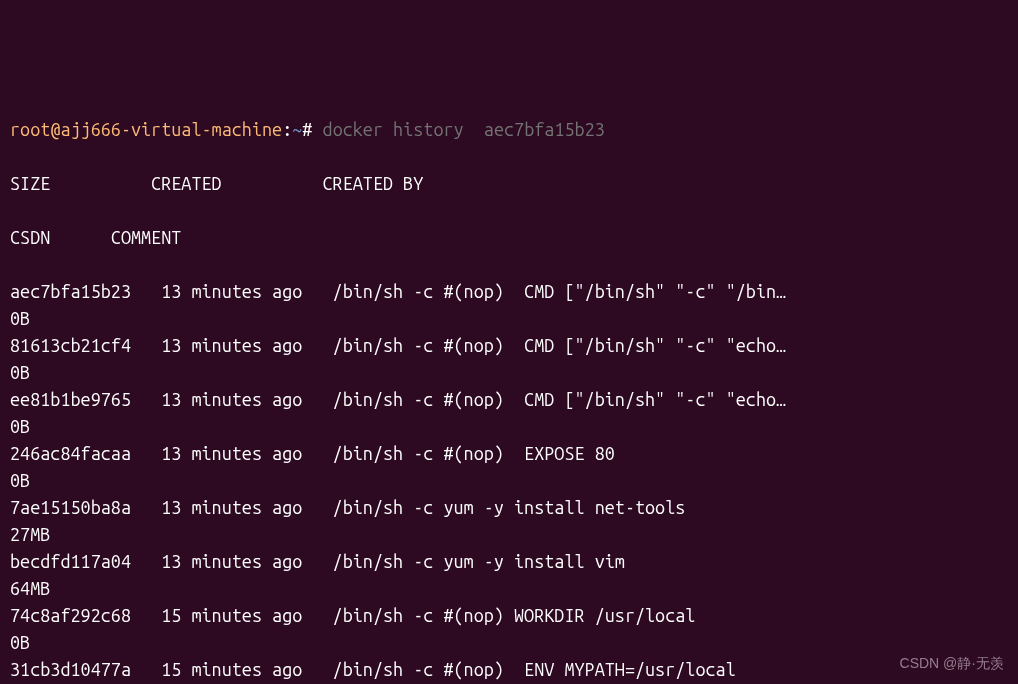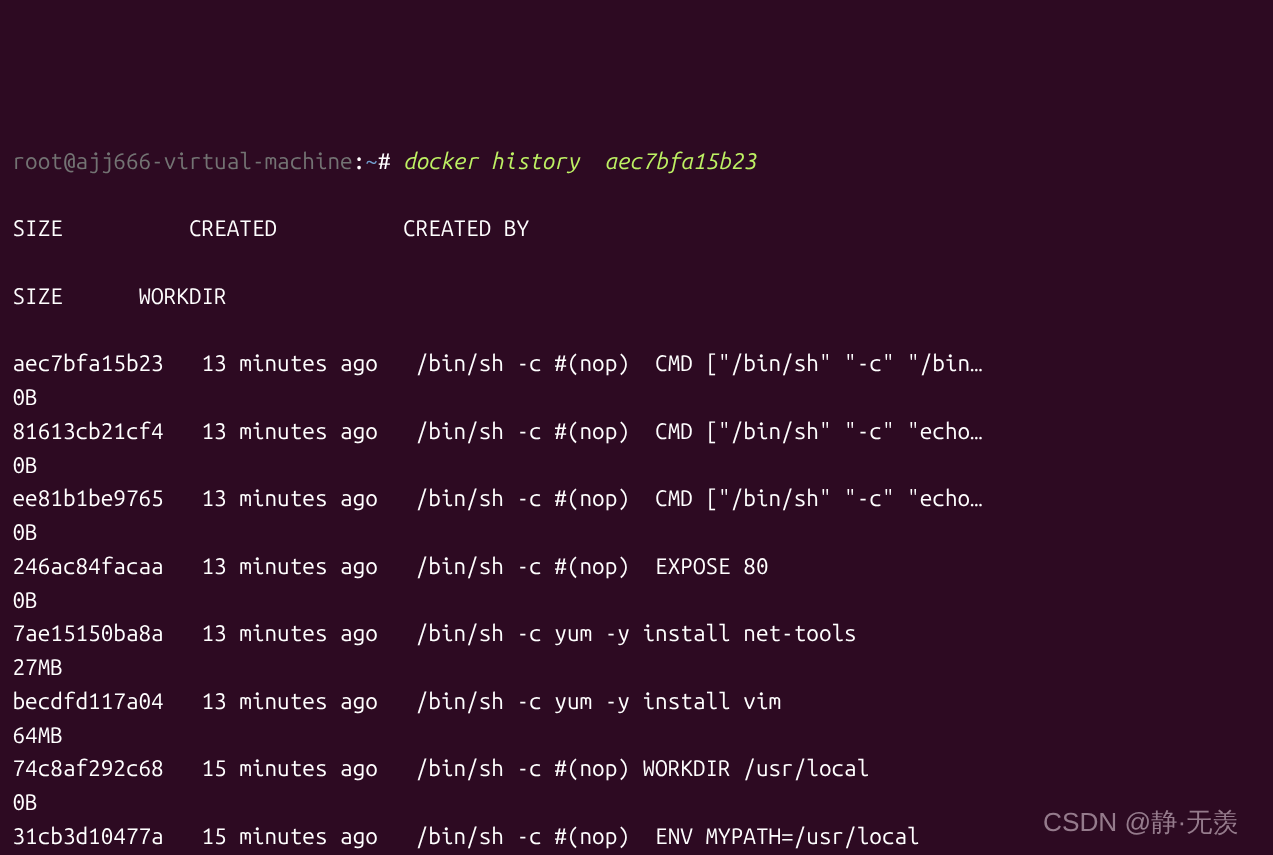--- a/index.html
+++ b/index.html
@@ -14,50 +14,49 @@
       font-size: 18px;
       line-height: 1.5;
       padding: 8px 10px;
       width: 1018px;
       height: 684px;
       overflow: hidden;
       white-space: pre;
       position: relative;
     }
     .prompt-user {
-      color: #737373;
+      color: #fdba74;
     }
     .prompt-path {
       color: #729fcf;
     }
     .prompt-sep {
       color: #ffffff;
     }
     .cmd {
-      color: #bef264;
-      font-style: italic;
+      color: #737373;
     }
     .line {
       display: block;
     }
     .watermark {
       position: absolute;
       bottom: 10px;
-      right: 27px;
+      right: 14px;
       color: #b8a1b0;
-      font-size: 21px;
+      font-size: 14px;
       opacity: 0.75;
       font-family: sans-serif;
     }
   </style>
 </head>
 <body>
 
 
 
 <span class="line"><span class="prompt-user">root@ajj666-virtual-machine</span><span class="prompt-sep">:</span><span class="prompt-path">~</span><span class="prompt-sep">#</span> <span class="cmd">docker history  aec7bfa15b23</span></span>
 <span class="line">SIZE          CREATED          CREATED BY</span>
-<span class="line">SIZE      WORKDIR</span>
+<span class="line">CSDN      COMMENT</span>
 <div id="rows"><span class="line">aec7bfa15b23   13 minutes ago   /bin/sh -c #(nop)  CMD ["/bin/sh" "-c" "/bin…</span><span class="line">0B</span><span class="line">81613cb21cf4   13 minutes ago   /bin/sh -c #(nop)  CMD ["/bin/sh" "-c" "echo…</span><span class="line">0B</span><span class="line">ee81b1be9765   13 minutes ago   /bin/sh -c #(nop)  CMD ["/bin/sh" "-c" "echo…</span><span class="line">0B</span><span class="line">246ac84facaa   13 minutes ago   /bin/sh -c #(nop)  EXPOSE 80</span><span class="line">0B</span><span class="line">7ae15150ba8a   13 minutes ago   /bin/sh -c yum -y install net-tools</span><span class="line">27MB</span><span class="line">becdfd117a04   13 minutes ago   /bin/sh -c yum -y install vim</span><span class="line">64MB</span><span class="line">74c8af292c68   15 minutes ago   /bin/sh -c #(nop) WORKDIR /usr/local</span><span class="line">0B</span><span class="line">31cb3d10477a   15 minutes ago   /bin/sh -c #(nop)  ENV MYPATH=/usr/local</span><span class="line">0B</span></div>
 <div class="watermark">CSDN @静·无羡</div>
 
 
 
 
 </body></html>

